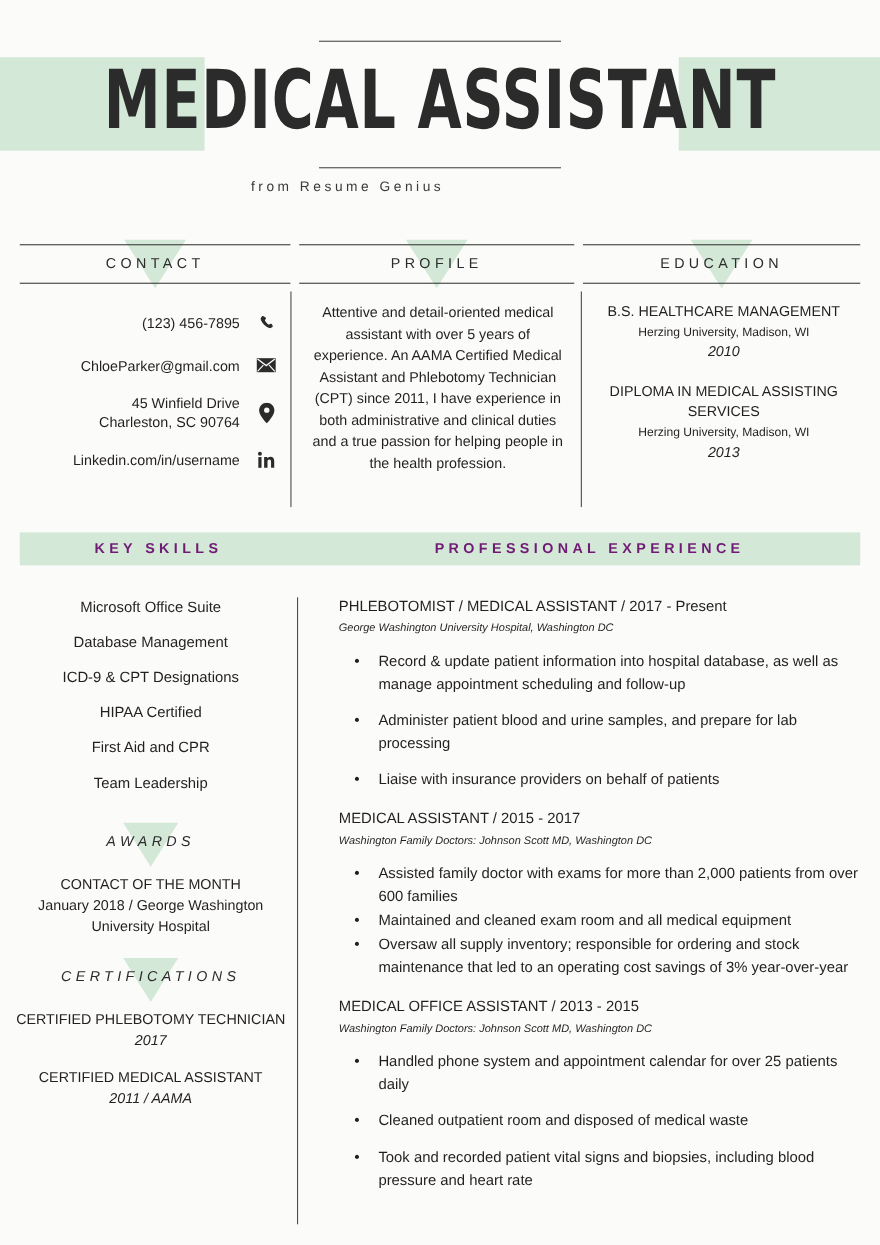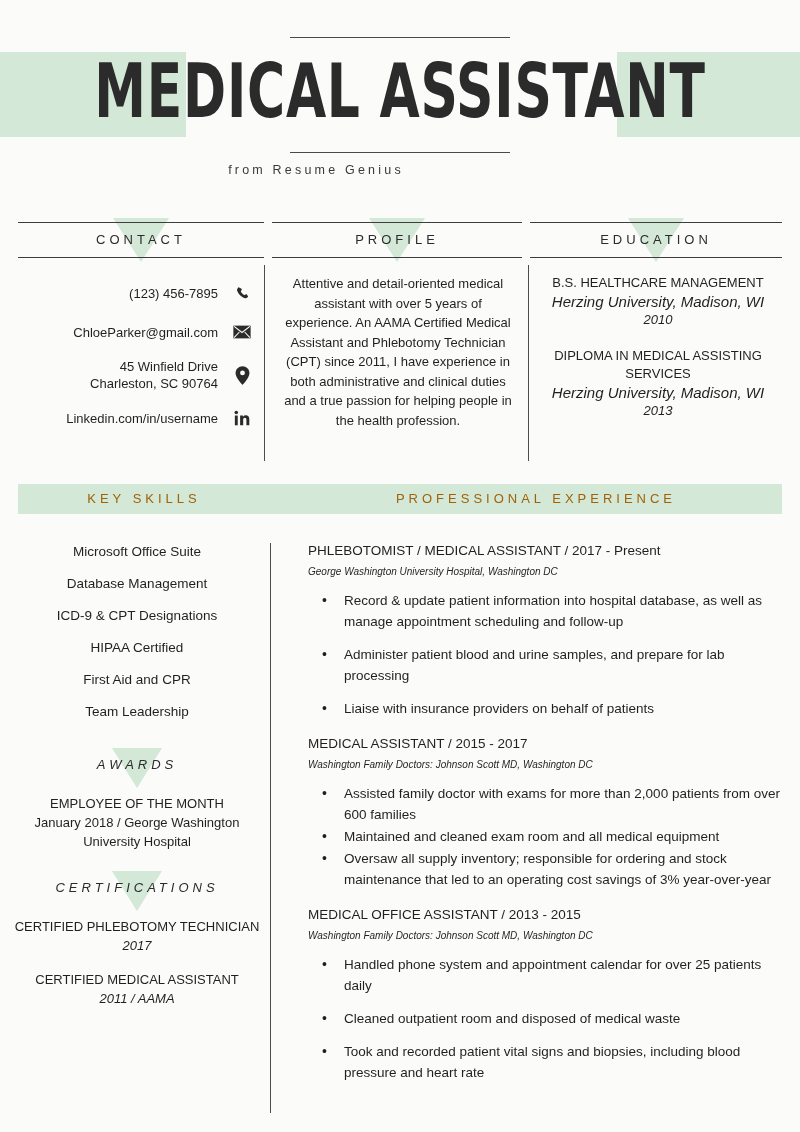--- a/index.html
+++ b/index.html
@@ -184,41 +184,42 @@
     left: 540px;
     top: 56px;
     width: 236px;
     text-align: center;
     font-size: 13px;
     line-height: 19px;
     color: #231f20;
   }
   .edu-entry { margin-bottom: 17px; }
   .edu-degree { font-size: 13px; line-height: 18.5px; }
-  .edu-school { font-style: italic; font-size: 15px; line-height: 18.5px; }
+  .edu-school { font-size: 11px; line-height: 18.5px; }
   .edu-year { font-style: italic; font-size: 13px; line-height: 18.5px; }
 
   
   .band {
     position: absolute;
     left: 18px;
     top: 484px;
     width: 764px;
     height: 30px;
     background: #d3e8d6;
   }
   .band-label {
     position: absolute;
     top: 484px;
     height: 41px;
     line-height: 30px;
     font-size: 13px;
     letter-spacing: 4px;
-    color: #a16207;
-    text-align: center;
+    color: #701a75;
+    text-align: center;
+    font-weight: bold;
   }
   #band-skills { left: 18px; width: 252px; }
   #band-exp    { left: 290px; width: 492px; }
 
   
   .col-left {
     position: absolute;
     left: 10px;
     top: 536px;
     width: 254px;
@@ -433,21 +434,21 @@
     <div class="skill-item">HIPAA Certified</div>
     <div class="skill-item">First Aid and CPR</div>
     <div class="skill-item">Team Leadership</div>
 
     <div class="sub-head">
       <div class="tri"></div>
       <div class="label">AWARDS</div>
     </div>
 
     <div class="award-block">
-      <div>EMPLOYEE OF THE MONTH</div>
+      <div>CONTACT OF THE MONTH</div>
       <div>January 2018 / George Washington University Hospital</div>
     </div>
 
     <div class="sub-head">
       <div class="tri"></div>
       <div class="label">CERTIFICATIONS</div>
     </div>
 
     <div class="cert-block">
       <span>CERTIFIED PHLEBOTOMY TECHNICIAN</span>

